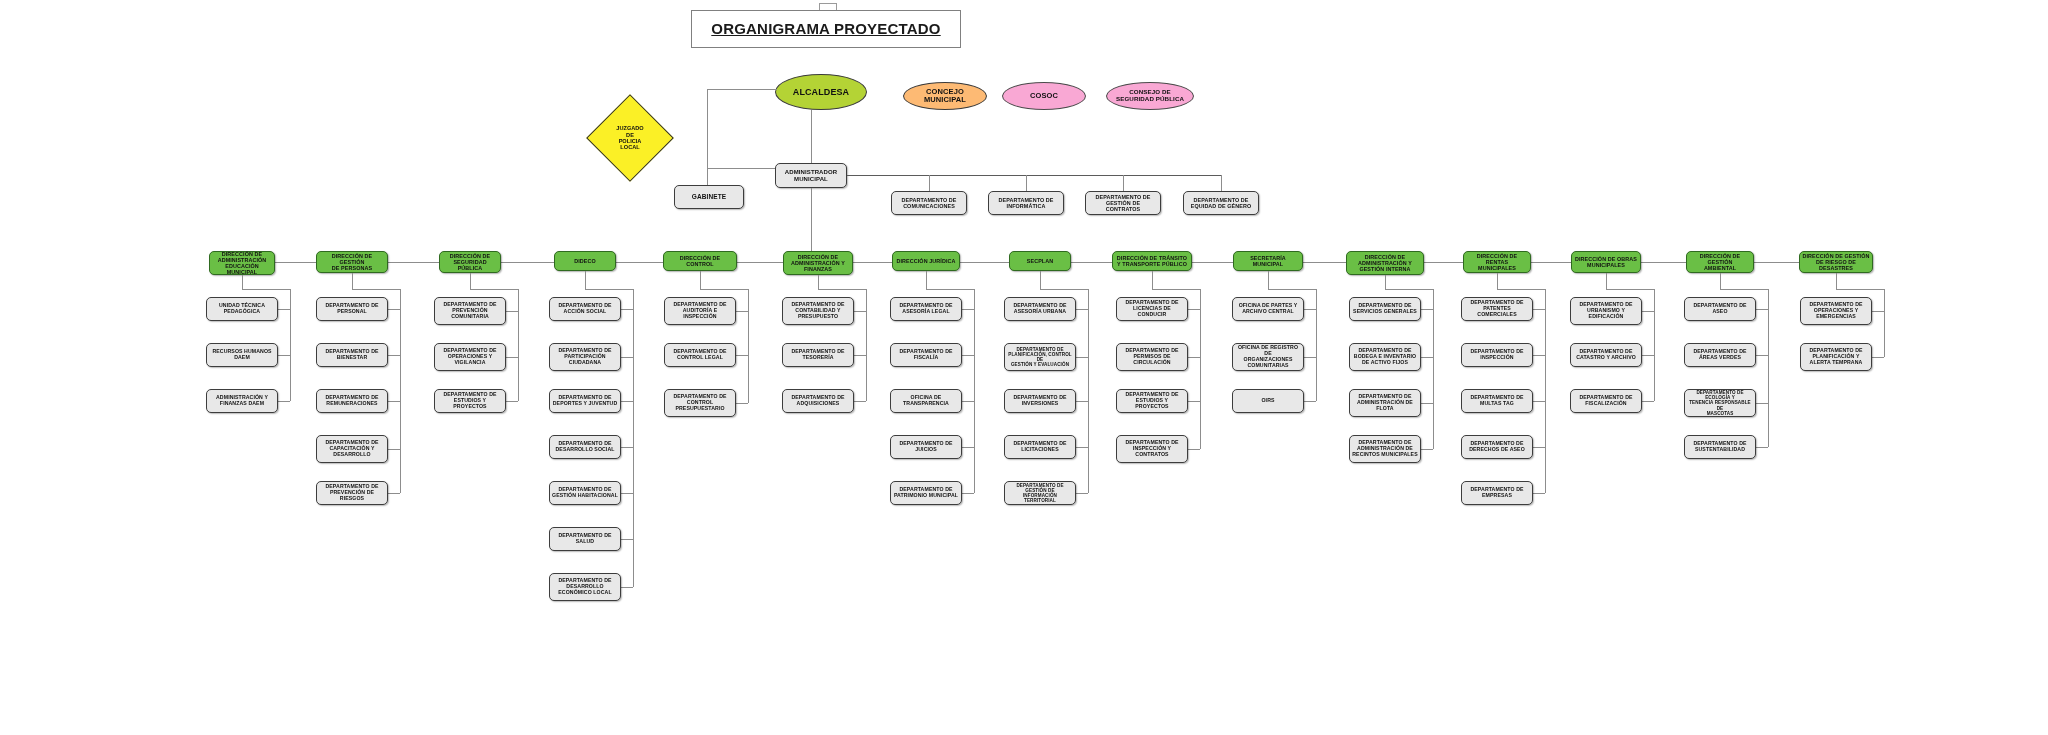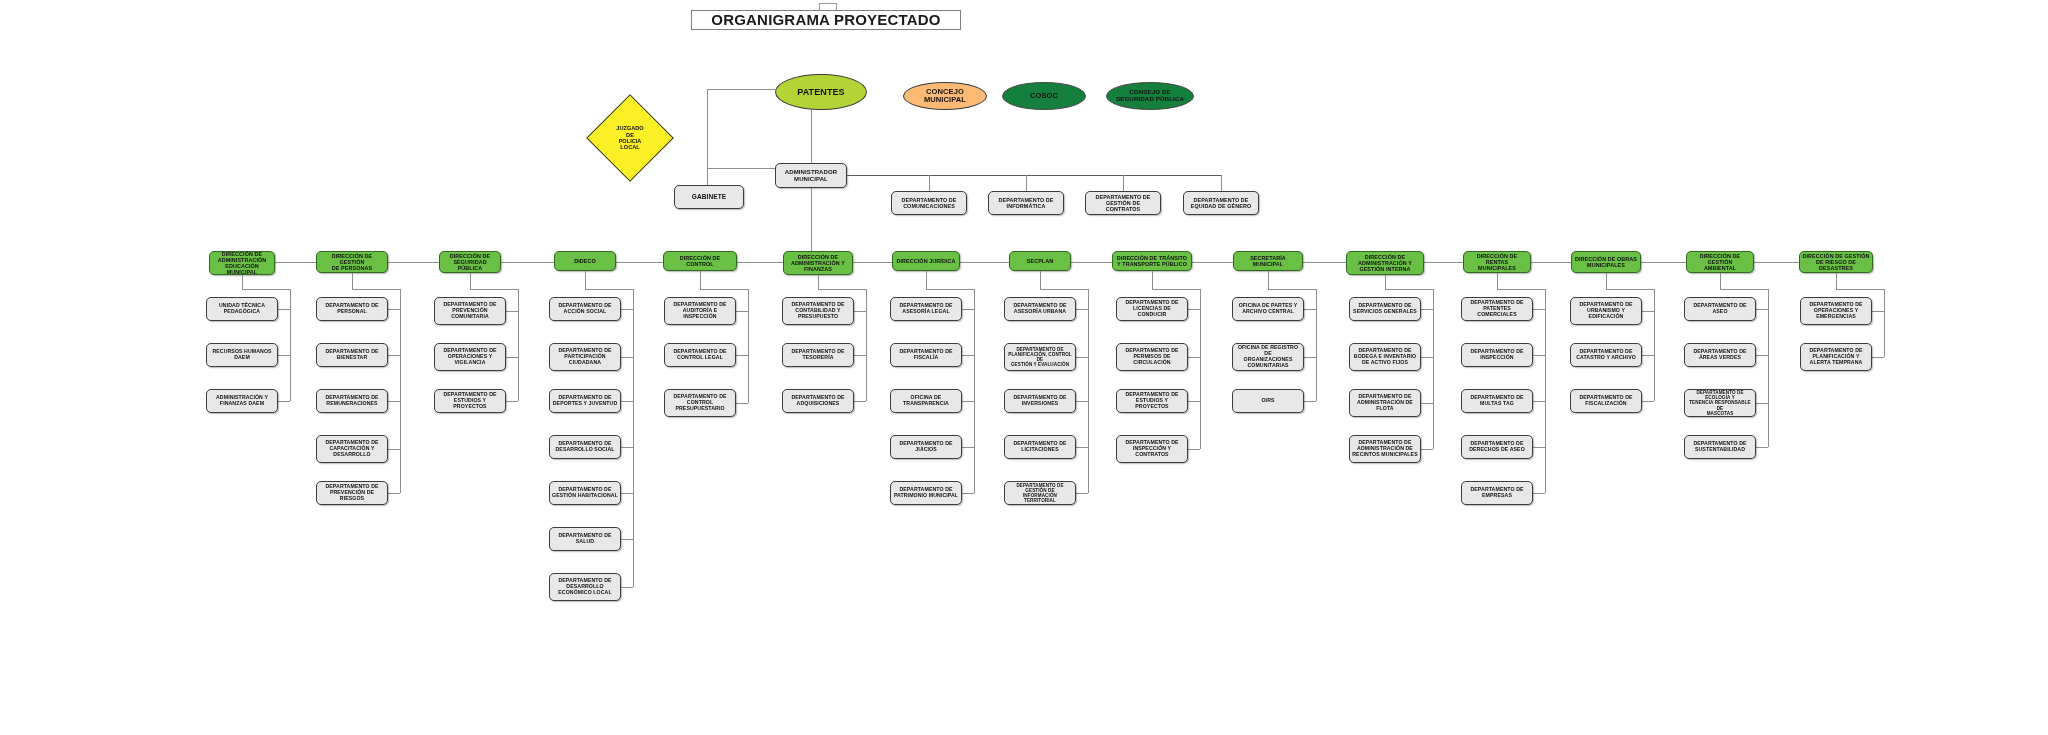--- a/index.html
+++ b/index.html
@@ -46,21 +46,21 @@
     border-bottom: none;
     background: #ffffff;
   }
 
   .ellipse {
     border-radius: 50%;
     border: 1px solid #3a3a3a;
   }
   .ellipse.green { background: #b4d335; }
   .ellipse.yellow { background: #fdba74; }
-  .ellipse.gray { background: #15803d; border-color:#4a4a4a; }
+  .ellipse.gray { background: #f9a8d4; border-color:#4a4a4a; }
 
   .diamond-wrap { position: absolute; }
   .diamond {
     position: absolute;
     inset: 0;
     background: #fbf026;
     border: 1px solid #2b2b2b;
     transform: rotate(45deg);
   }
   .diamond-label {
@@ -96,23 +96,23 @@
   .ln.h { height: 1px; }
   .ln.v { width: 1px; }
   .ln.dark { background: #5b5b5b; }
 </style>
 </head>
 <body>
 
 <div id="canvas">
 
   <div class="title-tab" style="left:819px; top:3px; width:18px; height:11px;"></div>
-  <div class="node title-box" style="left:691px; top:10px; width:270px; height:20px;">ORGANIGRAMA PROYECTADO</div>
-
-  <div class="node ellipse green" style="left:775px; top:74px; width:92px; height:36px; font-size:9px;">PATENTES</div>
+  <div class="node title-box" style="left:691px; top:10px; width:270px; height:38px;text-decoration:underline;">ORGANIGRAMA PROYECTADO</div>
+
+  <div class="node ellipse green" style="left:775px; top:74px; width:92px; height:36px; font-size:9px;">ALCALDESA</div>
 
   <div class="node ellipse yellow" style="left:903px; top:82px; width:84px; height:28px; font-size:7.5px;">CONCEJO
 MUNICIPAL</div>
 
   <div class="node ellipse gray" style="left:1002px; top:82px; width:84px; height:28px; font-size:7.5px;">COSOC</div>
 
   <div class="node ellipse gray" style="left:1106px; top:82px; width:88px; height:28px; font-size:6.2px;">CONSEJO DE
 SEGURIDAD PÚBLICA</div>
 
   <div class="diamond-wrap" style="left:599px; top:107px; width:62px; height:62px;">

